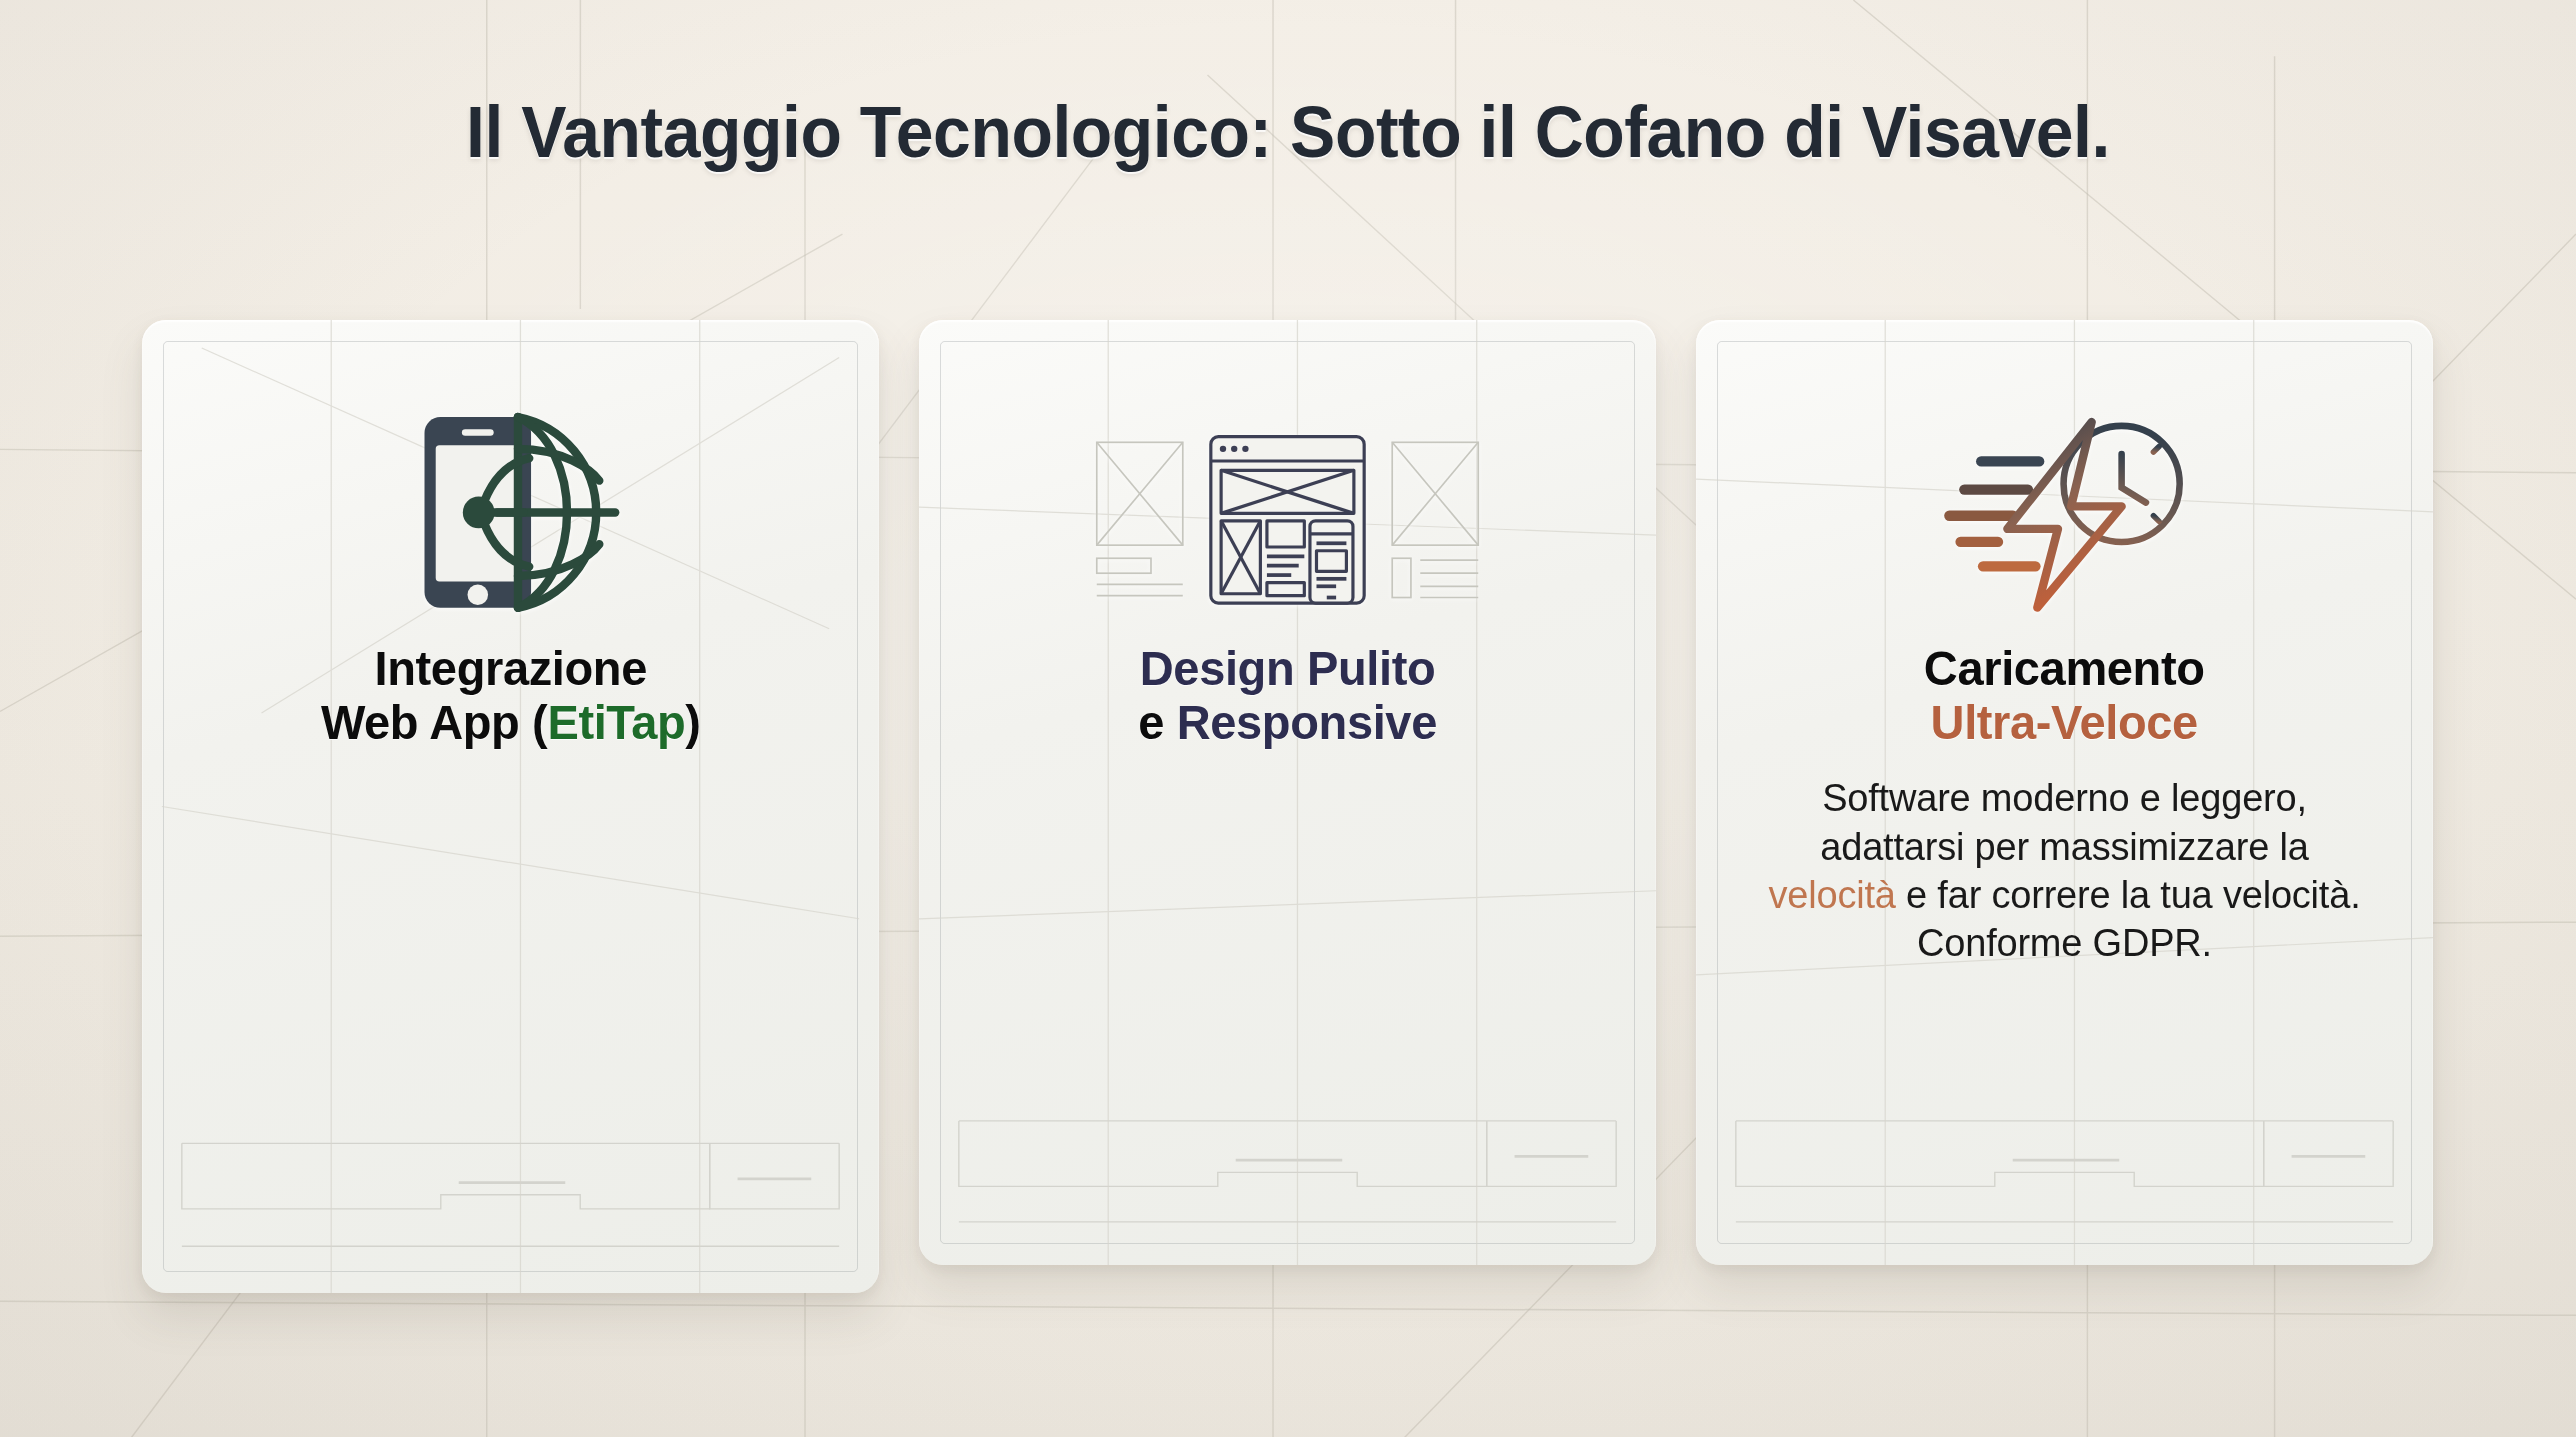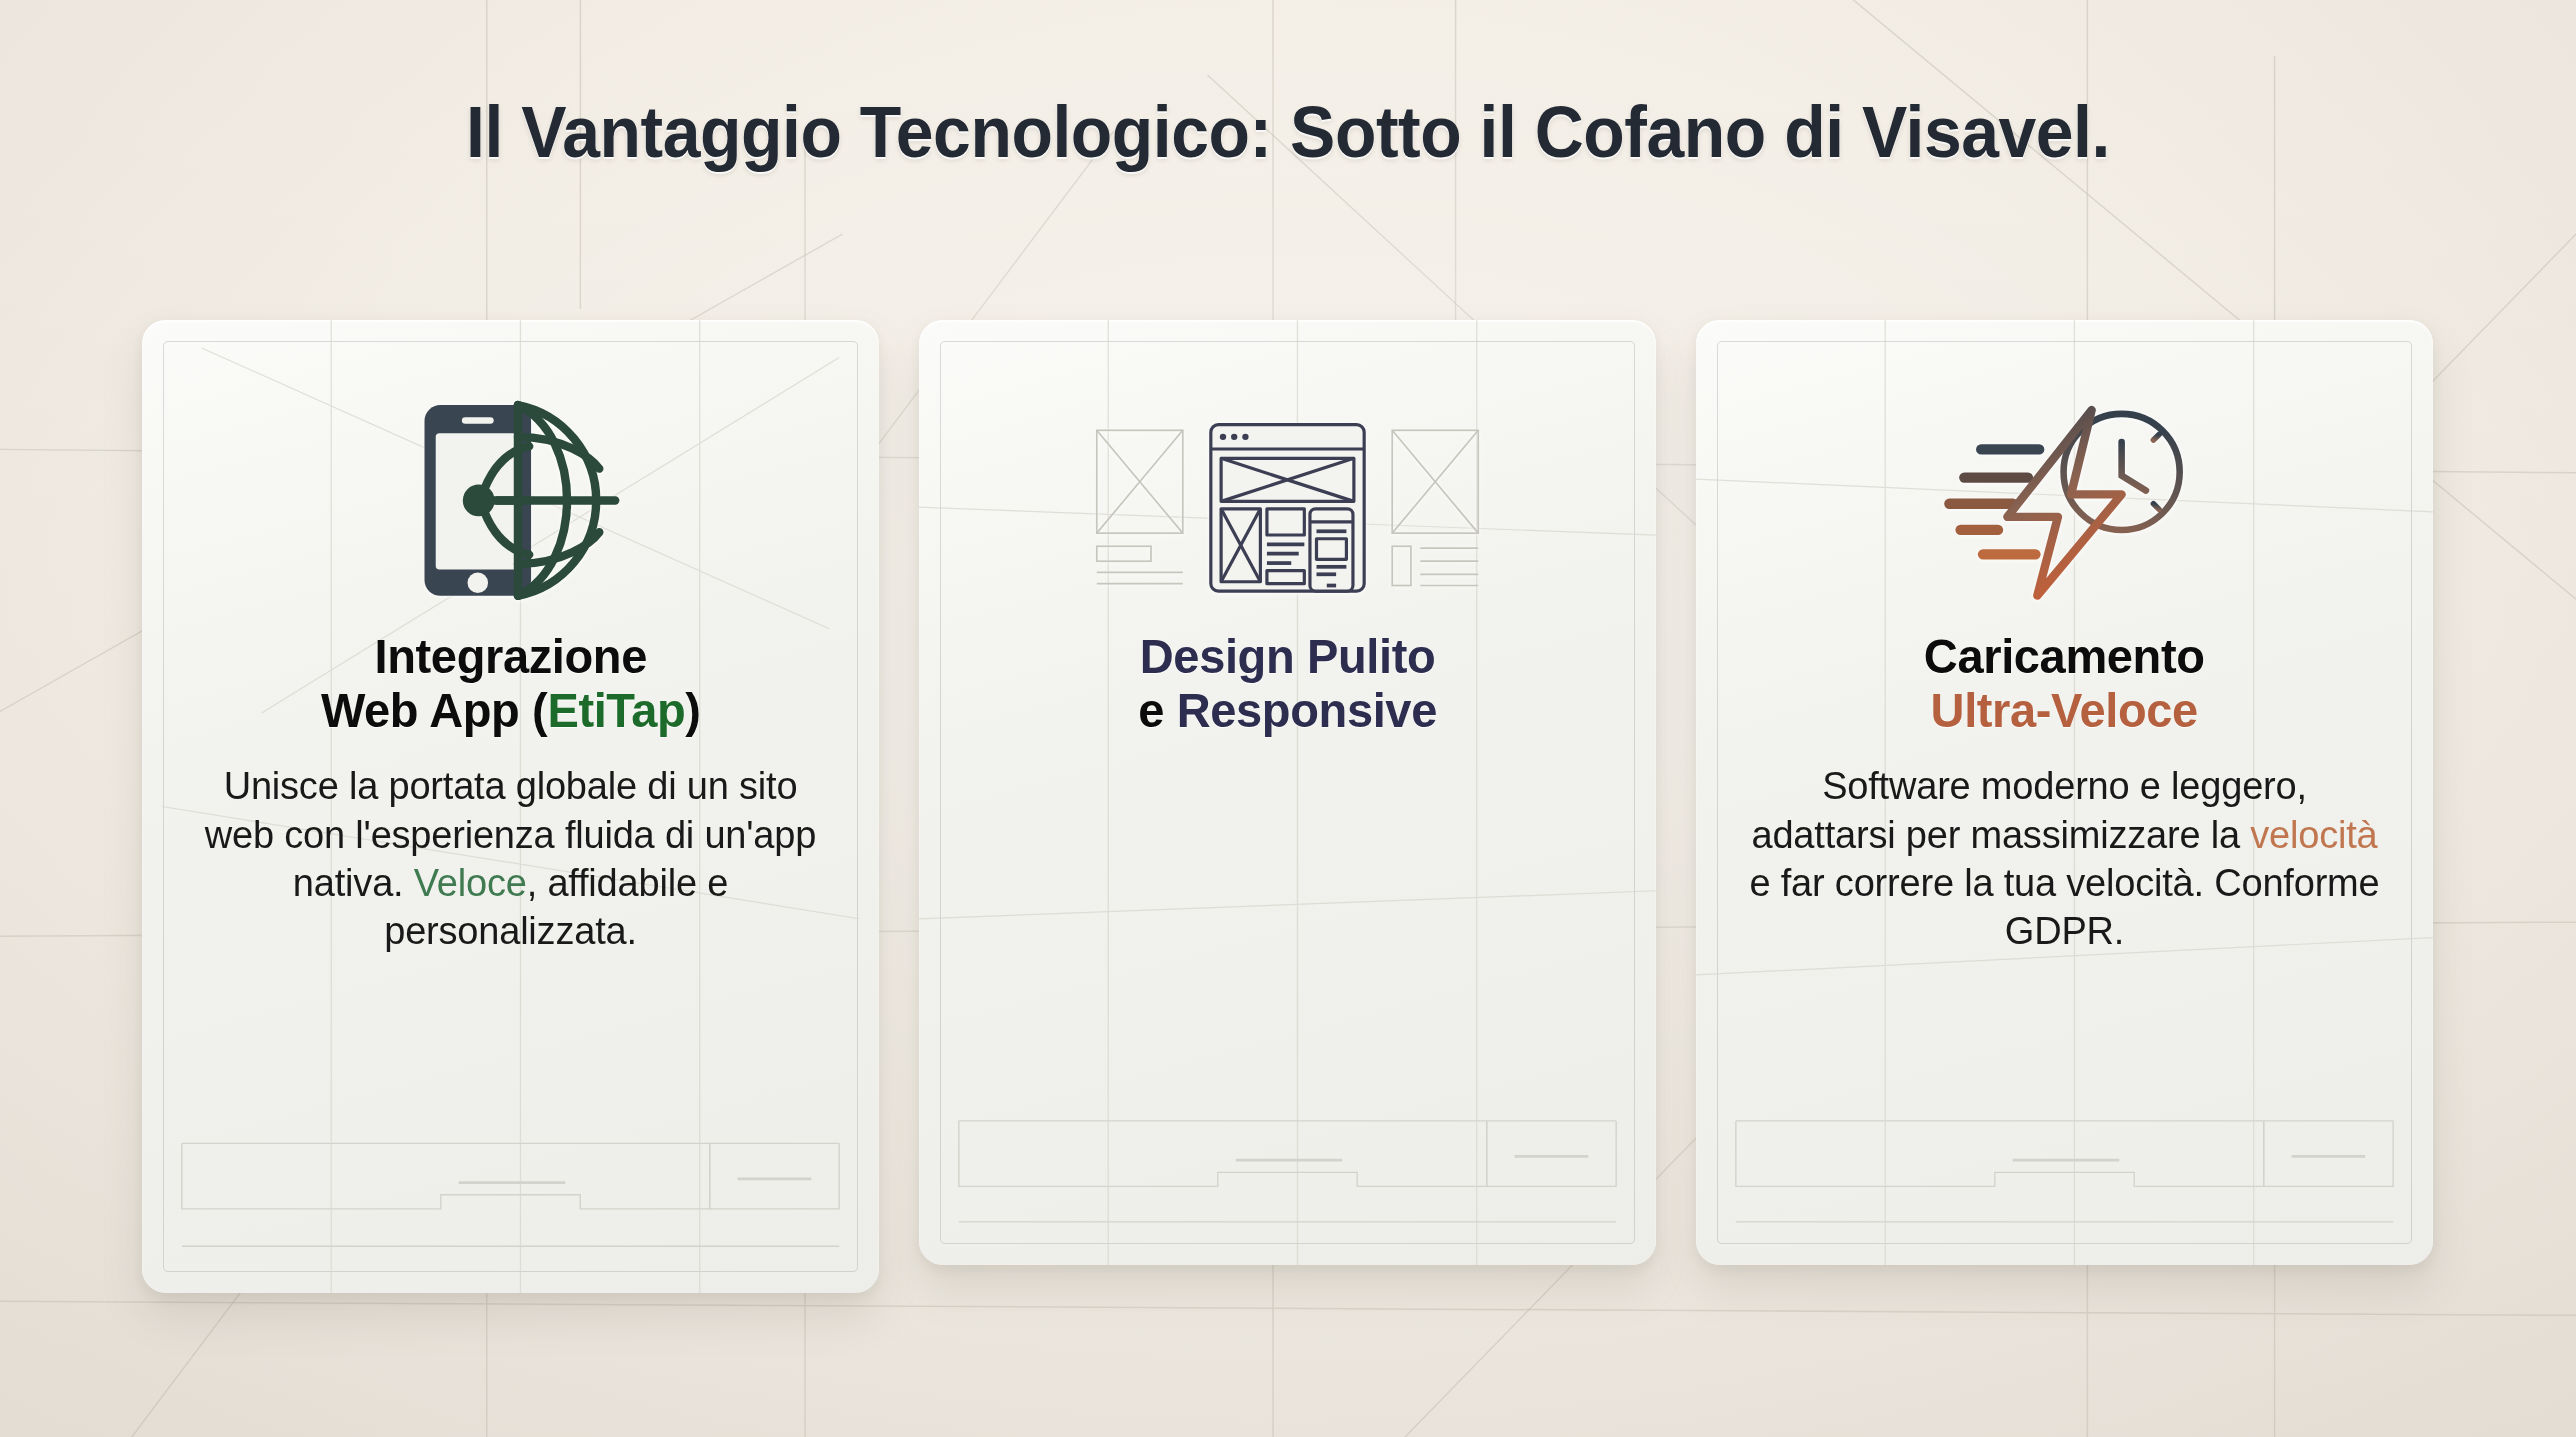--- a/index.html
+++ b/index.html
@@ -55,21 +55,21 @@
   .card{
     position:relative;
     width:811px;
     height:973px;
     border-radius:24px;
     background:linear-gradient(165deg,#fbfbf9 0%,#f2f2ee 38%,#edeee9 100%);
     box-shadow:
       0 1.9px 1.9px rgba(255,255,255,.9) inset,
       0 24px 43px rgba(90,82,70,.13),
       0 4.7px 11.2px rgba(90,82,70,.08);
-    padding:0;
+    padding:12px;
     overflow:hidden;
   }
   .card.mid { height:945px;margin-left:40px; }
 
   .card-inner-border{
     position:absolute;
     left:20.6px; right:20.6px; top:20.6px; bottom:20.6px;
     border:1.9px solid rgba(140,145,150,.30);
     border-radius:4.7px;
     pointer-events:none;
@@ -206,21 +206,20 @@
             </g>
             <circle cx="86" cy="116" r="17" fill="#2b4a3c"></circle>
           </svg>
         </div>
 
         <div class="card-title">
           <span class="ln">Integrazione</span>
           <span class="ln"><span>Web App (</span><span class="t-green">EtiTap</span><span>)</span></span>
         </div>
 
-        <p class="card-desc"><span>Unisce la portata globale di un sito web con l'esperienza fluida di un'app nativa. </span><span class="d-green">Veloce</span><span>, affidabile e personalizzata.</span></p>
       </div>
     </div>
 
     <div class="card mid">
       <div class="card-inner-border"></div>
       <div class="card-wire">
         <svg viewBox="0 0 740 1010" preserveAspectRatio="none">
           <g stroke="#cfcfc8" stroke-width="1.4" fill="none" opacity=".85">
             <line x1="40" y1="856" x2="700" y2="856"></line>
             <path d="M40 856 L40 926 L300 926 L300 911 L440 911 L440 926 L570 926 L570 856"></path>

